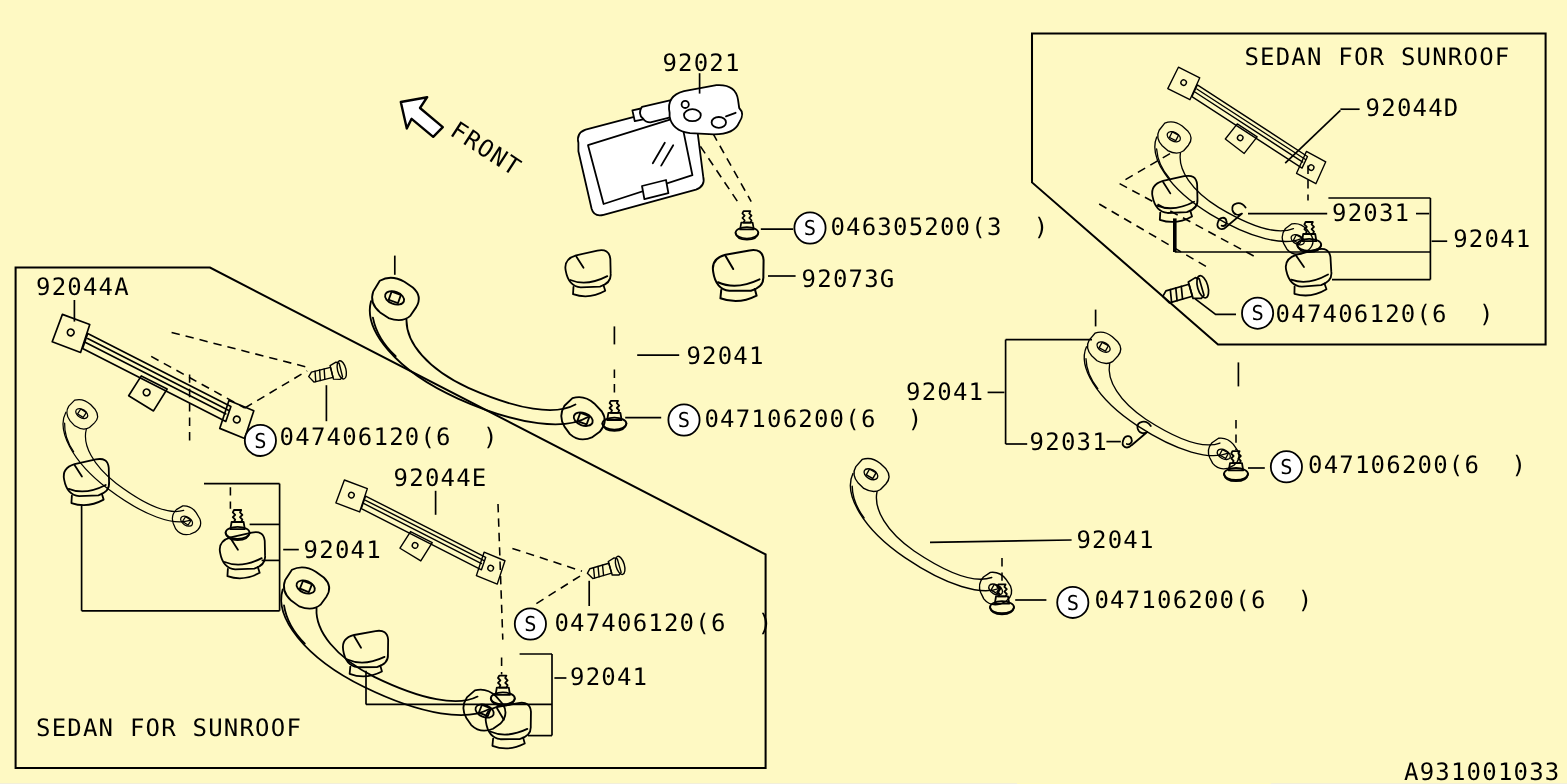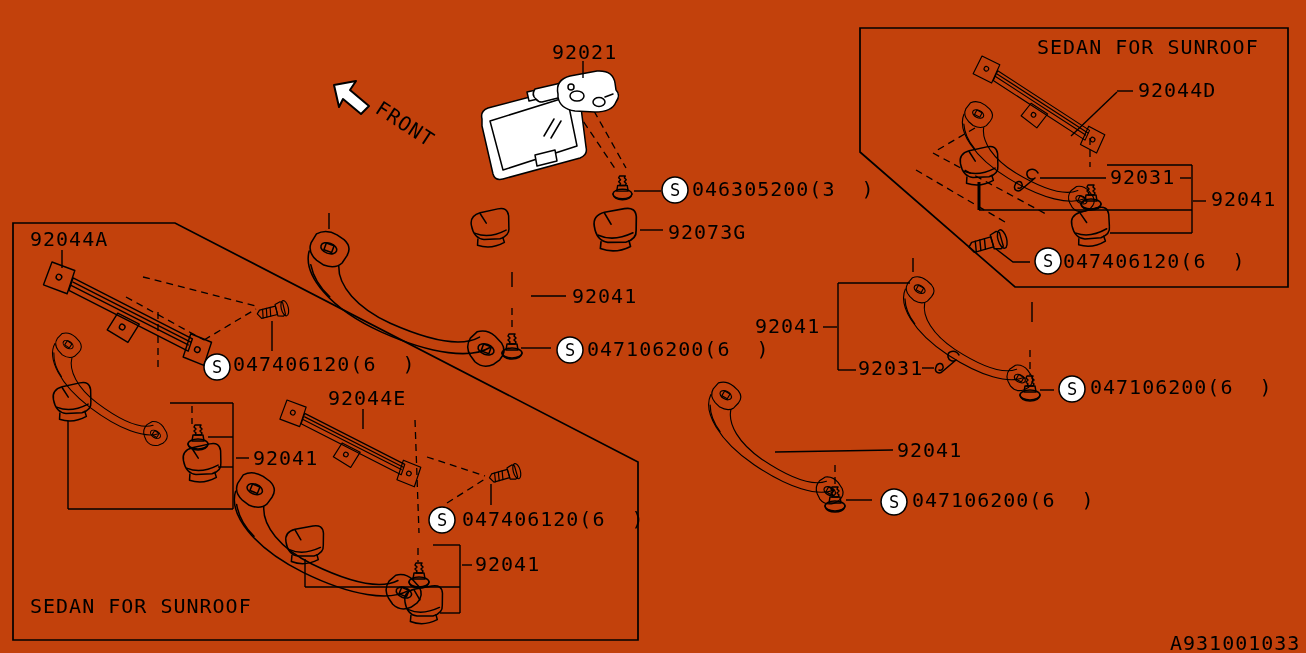--- a/index.html
+++ b/index.html
@@ -1,16 +1,16 @@
 <!DOCTYPE html>
 <html><head>
 <meta charset="utf-8">
 <style>
   html,body{margin:0;padding:0;background:#e8e8e8;}
-  #stage{position:relative;width:1306px;height:653px;background:#c2410c;overflow:hidden;
+  #stage{position:relative;width:1306px;height:653px;background:#fef9c3;overflow:hidden;
          font-family:"DejaVu Sans Mono","Liberation Mono",monospace;}
   svg{display:block}
   svg text{font-family:"DejaVu Sans Mono","Liberation Mono",monospace;font-size:20px;fill:#000;letter-spacing:1px;white-space:pre;}
   svg text.sletter{font-size:17px;text-anchor:middle;letter-spacing:0;}
   .ln{stroke:#000;stroke-width:1.4;fill:none;}
   .lnbox{stroke:#000;stroke-width:1.7;fill:none;}
   .dash{stroke:#000;stroke-width:1.3;fill:none;stroke-dasharray:7 5;}
   .part{stroke:#000;stroke-width:1.5;fill:none;stroke-linejoin:round;stroke-linecap:round;}
   .part .w{fill:#fff;}
   .scircle{stroke:#000;stroke-width:1.5;fill:#fff;}

